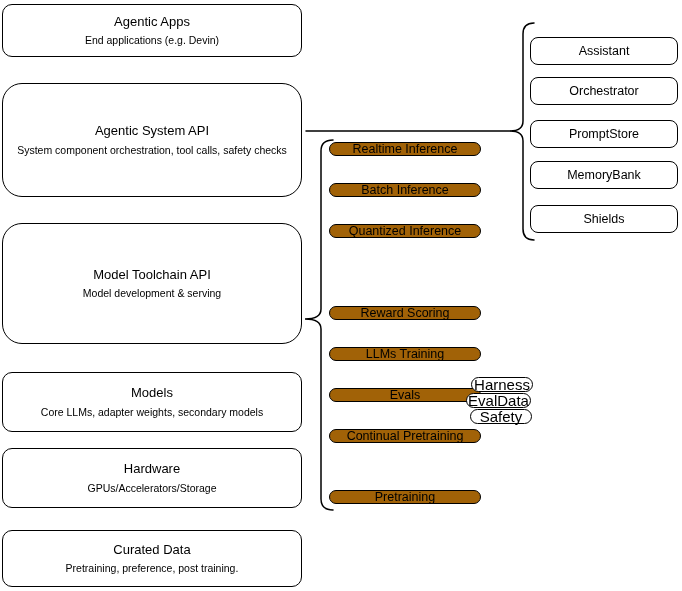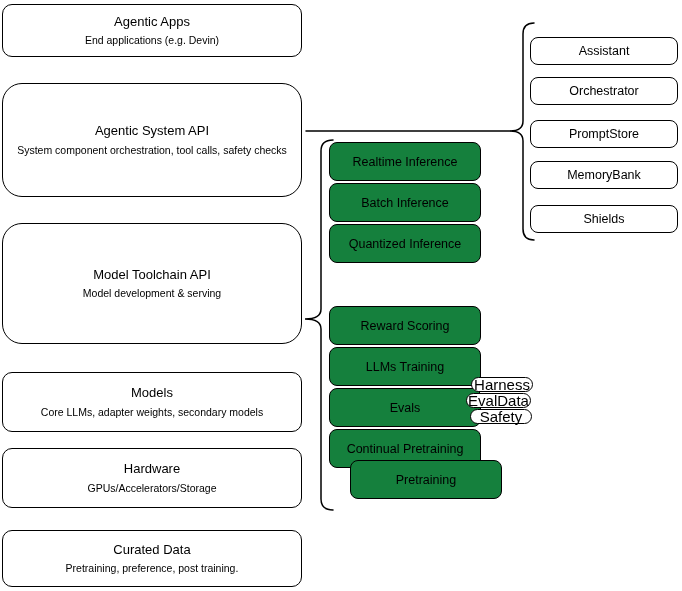--- a/index.html
+++ b/index.html
@@ -32,25 +32,25 @@
     gap: 5px;
     text-align: center;
     z-index: 1;
   }
   .lbox .title { font-size: 13px; line-height: 1.15; }
   .lbox .sub   { font-size: 10.5px; line-height: 1.15; }
   .mbox {
     position: absolute;
     left: 329px;
     width: 152px;
-    height: 39px;
+    height: 14px;
     box-sizing: border-box;
     border: 1.5px solid #000000;
     border-radius: 8px;
-    background: #15803d;
+    background: #a16207;
     display: flex;
     align-items: center;
     justify-content: center;
     font-size: 12.5px;
     white-space: nowrap;
     z-index: 1;
   }
   .rbox {
     position: absolute;
     left: 530px;
@@ -131,21 +131,21 @@
   </div>
   <div class="mbox" style="top:347px;">
     <span>LLMs Training</span>
   </div>
   <div class="mbox" style="top:388px;">
     <span>Evals</span>
   </div>
   <div class="mbox" style="top:429px;">
     <span>Continual Pretraining</span>
   </div>
-  <div class="mbox" style="top:460px;margin-left:21px;">
+  <div class="mbox" style="top:490px;">
     <span>Pretraining</span>
   </div>
 
   <div class="pill" style="left:471px; top:377px; width:62px; height:15px;">
     <span>Harness</span>
   </div>
   <div class="pill" style="left:466px; top:393px; width:65px; height:15px;">
     <span>EvalData</span>
   </div>
   <div class="pill" style="left:470px; top:409px; width:62px; height:15px;">

